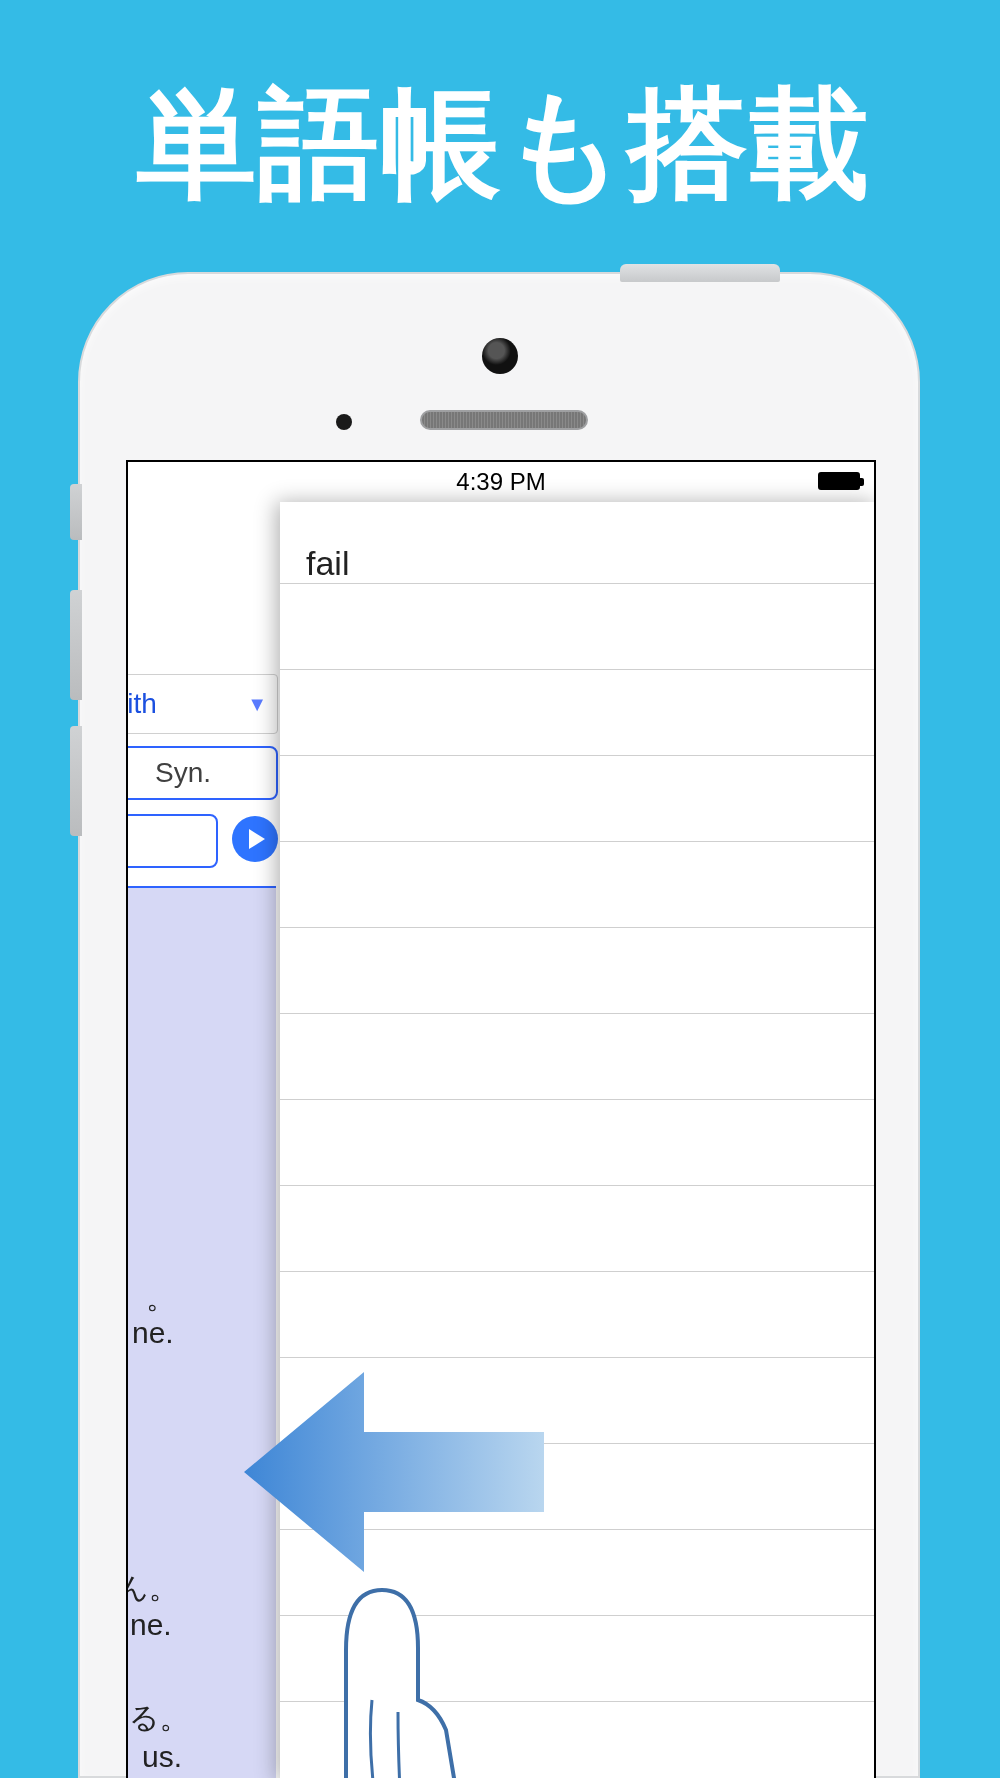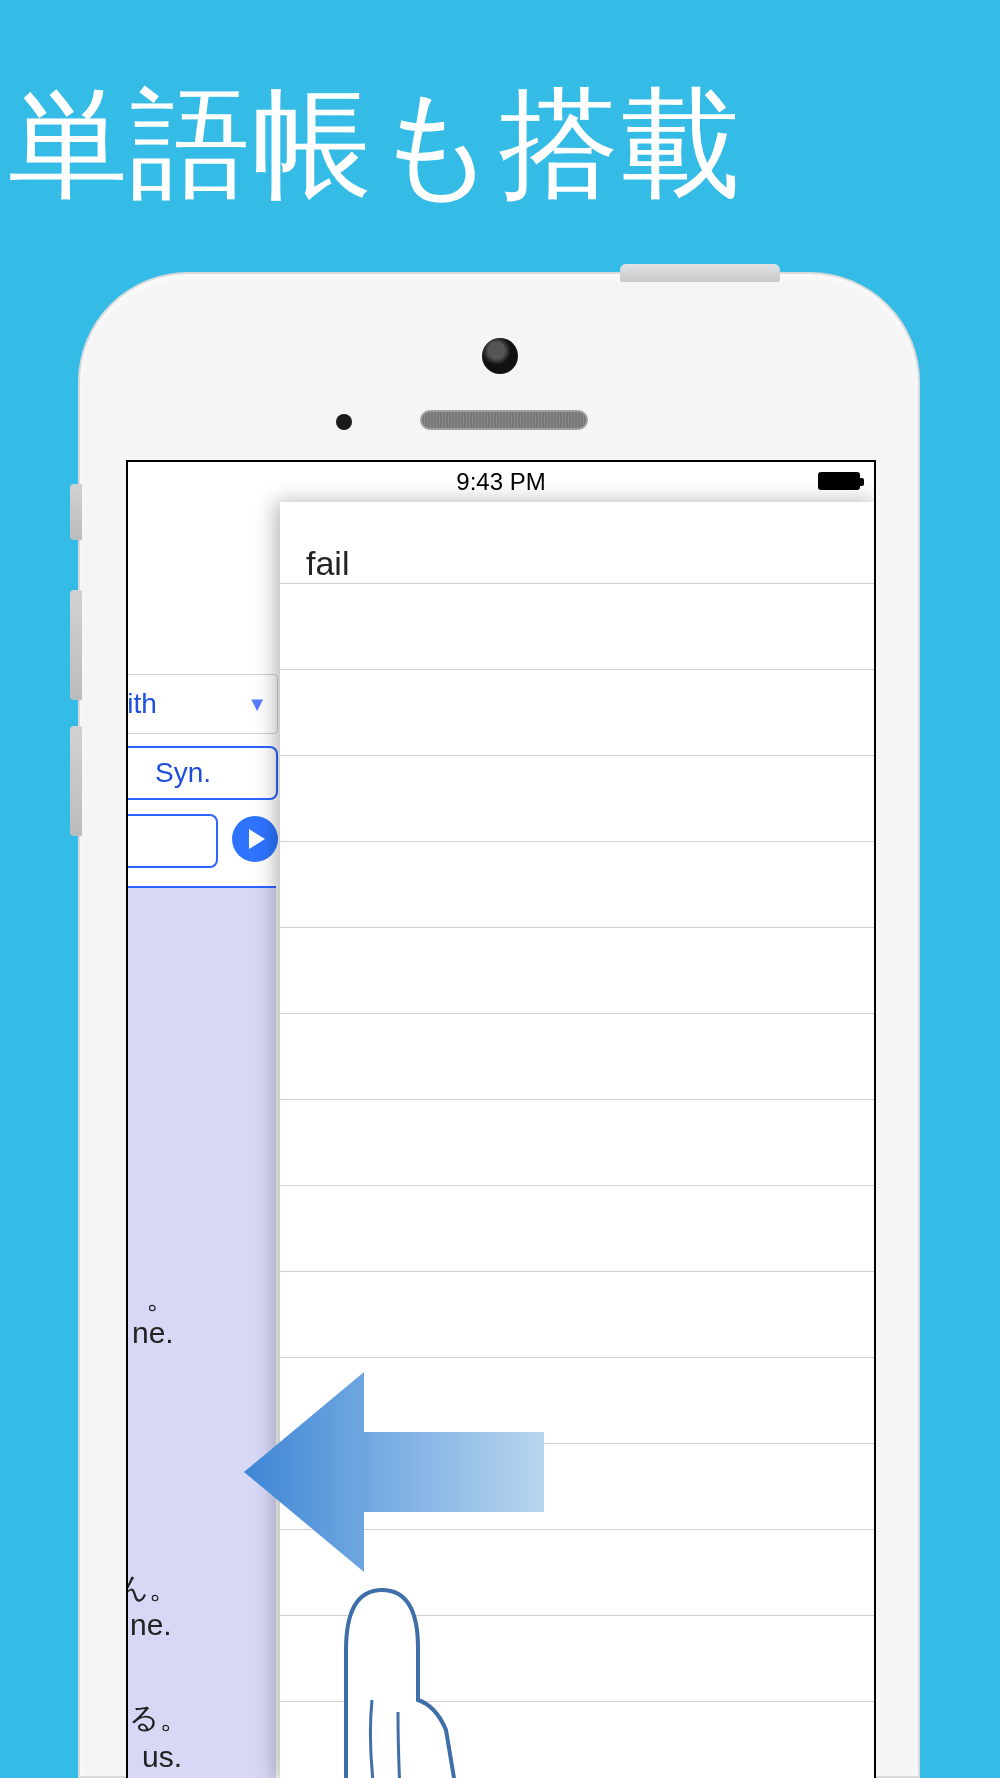--- a/index.html
+++ b/index.html
@@ -8,22 +8,23 @@
     background: #34bbe6;
     font-family: -apple-system, "Helvetica Neue", Arial, sans-serif;
     position: relative;
     overflow: hidden;
   }
   .promo-title {
     position: absolute;
     top: 64px;
     left: 0;
     width: 100%;
+    text-align: center;
     font-size: 120px;
-    font-weight: 400;
+    font-weight: 700;
     color: #ffffff;
     letter-spacing: 2px;
     padding-left: 8px;
   }
 
   .phone-frame {
     position: absolute;
     left: 78px;
     top: 272px;
     width: 842px;
@@ -126,21 +127,21 @@
     border: 1px solid #d0d0d0; border-radius: 4px;
     display: flex; align-items: center; justify-content: space-between;
     padding: 0 10px 0 18px;
     font-size: 28px; color: #1b50e0;
   }
   .chevron { color:#5a7cff; font-size:20px; }
   .leftview .synbtn {
     position: absolute; top: 244px; left: -40px; width: 190px; height: 54px;
     border: 2px solid #2e63ff; border-radius: 8px;
     display:flex; align-items:center; justify-content:center;
-    font-size: 28px; color:#1d4ed8; background:#fff;
+    font-size: 28px; color:#404040; background:#fff;
   }
   .leftview .txtbox {
     position: absolute; top: 312px; left:-80px; width:170px; height:54px;
     border:2px solid #2e63ff; border-radius:8px; background:#fff;
   }
   .leftview .playbtn {
     position: absolute; top: 314px; left: 104px;
     width: 46px; height: 46px;
     border-radius: 50%;
     background:#2e74ff;
@@ -192,21 +193,21 @@
   <div class="side-btn vd"></div>
 
   <div class="sensors">
     <div class="camera"></div>
     <div class="speaker"></div>
     <div class="prox"></div>
   </div>
 
   <div class="screen">
     <div class="statusbar">
-      <span class="status-time">9:43 PM</span>
+      <span class="status-time">4:39 PM</span>
       <span class="battery"></span>
     </div>
 
     <div class="leftview">
       <div class="dropdown">
         <span>with</span>
         <span class="chevron">▼</span>
       </div>
       <div class="synbtn">
         <span>Syn.</span>

